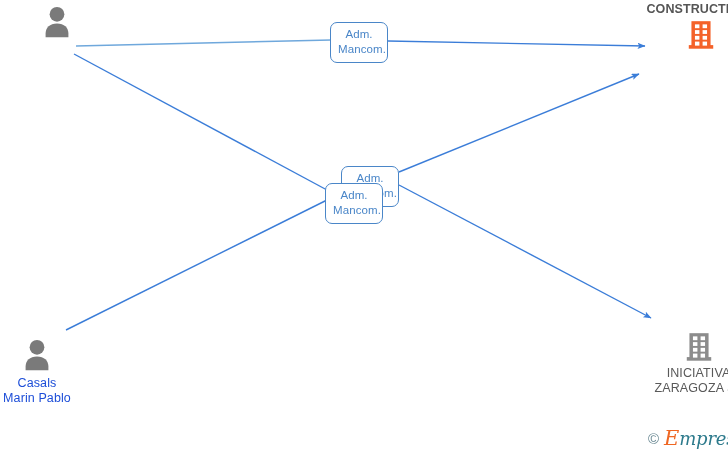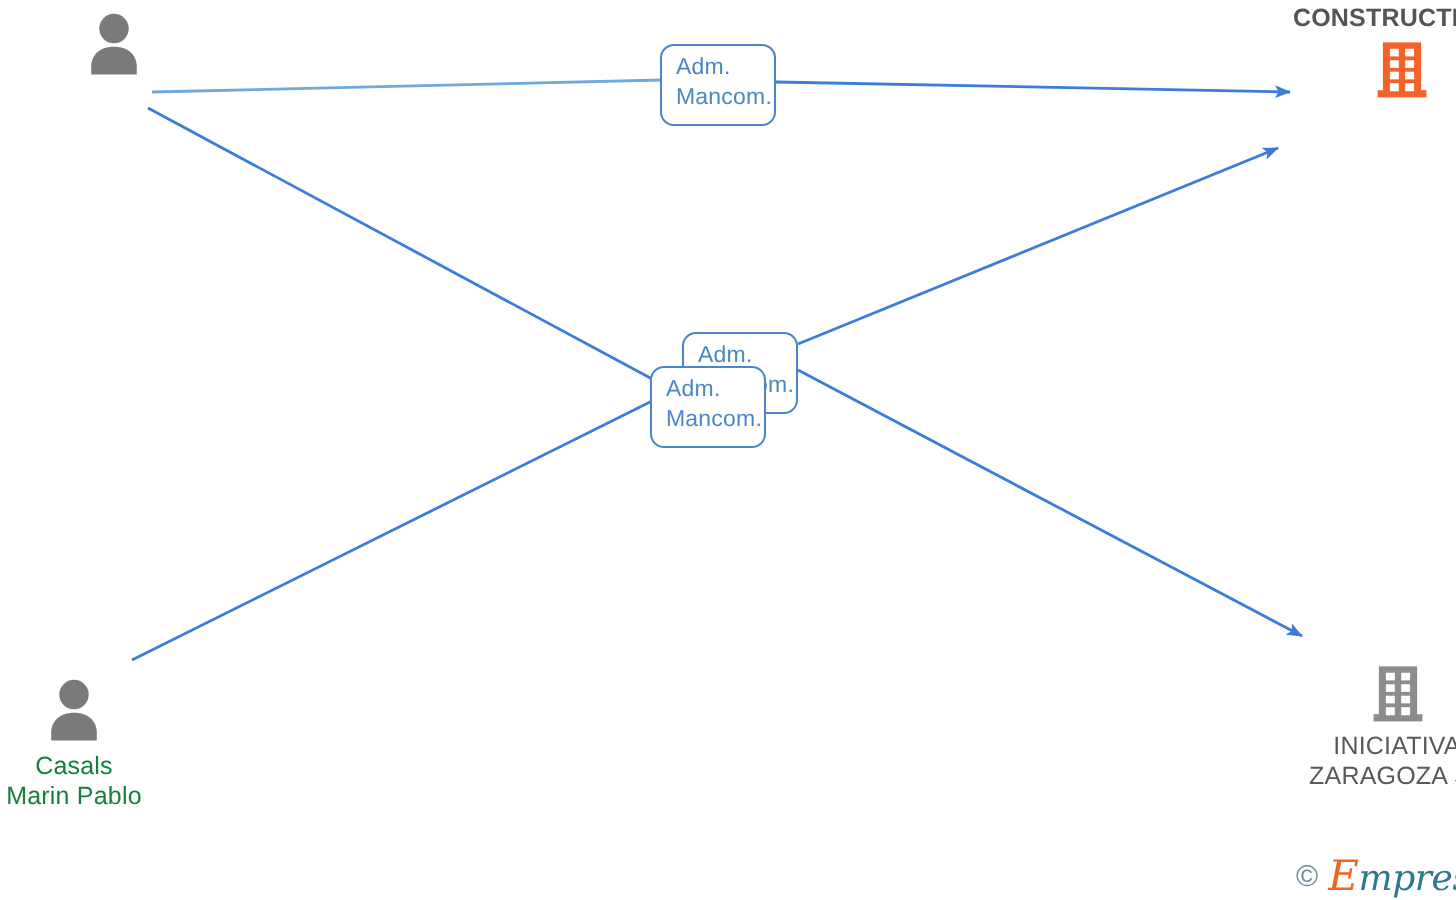--- a/index.html
+++ b/index.html
@@ -32,21 +32,21 @@
     position: absolute;
     width: 110px;
     text-align: center;
     display: flex;
     flex-direction: column;
     align-items: center;
   }
   .node-label {
     font-size: 12.5px;
     line-height: 15px;
-    color: #15803d;
+    color: #1d4ed8;
     white-space: pre-line;
     letter-spacing: 0.1px;
   }
   .node-label.company {
     color: #595959;
   }
   .node-label.bold {
     font-weight: bold;
     color: #555555;
   }
@@ -61,20 +61,21 @@
   
   .rel-box {
     position: absolute;
     box-sizing: border-box;
     border: 1px solid #4a86c8;
     border-radius: 7px;
     background: #ffffff;
     color: #4a86c8;
     font-size: 11.5px;
     line-height: 15px;
+    text-align: center;
     padding: 4px 7px 5px 7px;
     white-space: pre-line;
     letter-spacing: 0.1px;
   }
 
   
   #watermark {
     position: absolute;
     display: flex;
     align-items: center;

